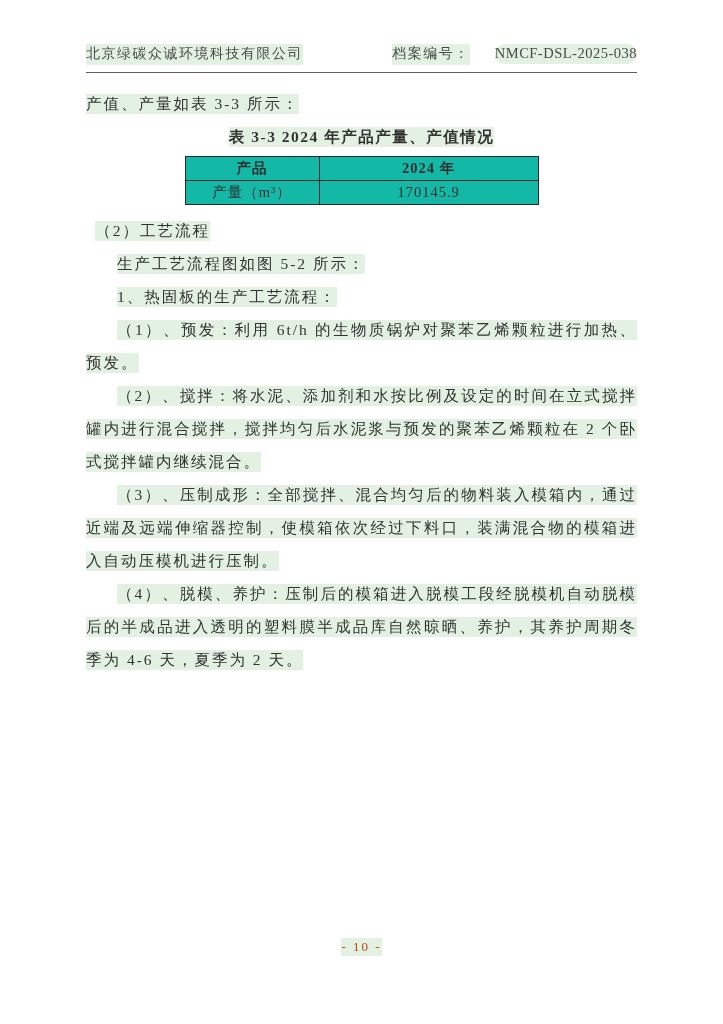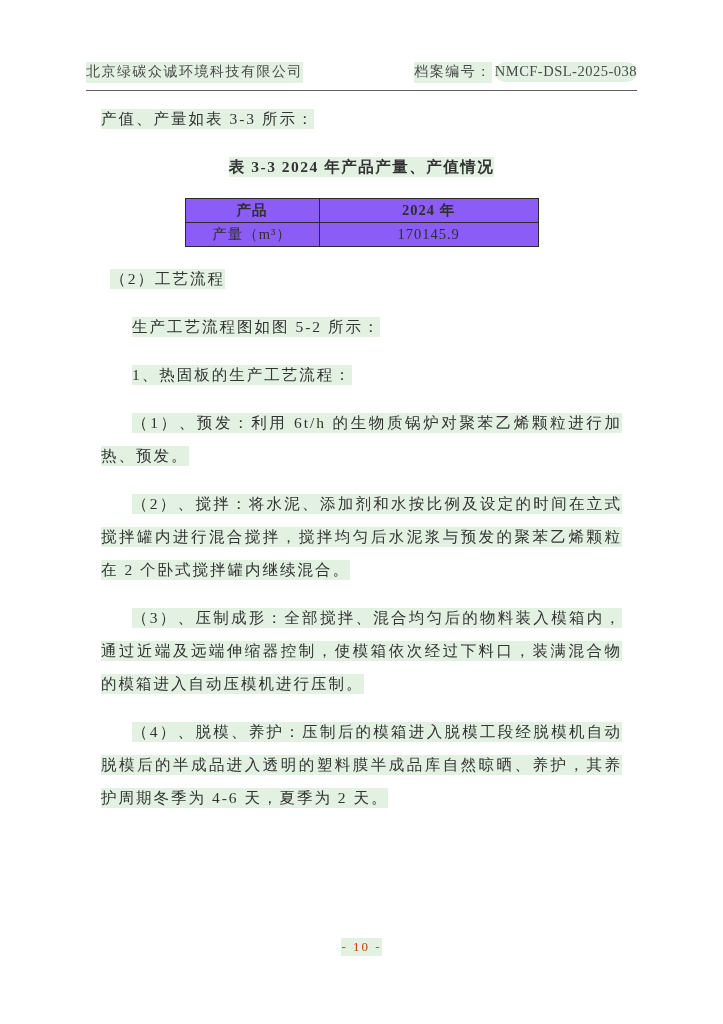--- a/index.html
+++ b/index.html
@@ -19,42 +19,41 @@
     right: 86px;
     top: 44px;
     display: flex;
     justify-content: space-between;
     align-items: baseline;
     font-size: 14px;
     letter-spacing: 1.5px;
     color: #4a4a4a;
     padding-bottom: 7px;
     border-bottom: 1.5px solid #5f5f5f;
-    margin-top: 18px;
   }
-  .header-right { display: flex; gap: 3px; align-items: baseline; justify-content: flex-end; }
+  .header-right { display: flex; gap: 25px; align-items: baseline; justify-content: flex-end; }
   .archive-number { letter-spacing: 0.5px; font-size: 14.5px; border-radius: 10px; }
   
   .content {
     position: absolute;
     left: 86px;
     width: 551px;
     top: 87px;
     font-size: 15.5px;
     line-height: 33px;
     letter-spacing: 2px;
     text-align: justify;
   }
   .hl {
     background: #e3f1e3;
     box-decoration-break: clone;
     -webkit-box-decoration-break: clone;
     padding: 1px 0 2px;
   }
-  p { margin: 15px; }
+  p { margin: 0; }
   .intro-line { text-indent: 0; }
   .table-title {
     text-align: center;
     font-weight: bold;
     letter-spacing: 1.5px;
     text-indent: 0;
   }
   
   table.prod {
     width: 354px;
@@ -64,21 +63,21 @@
     line-height: normal;
   }
   table.prod th, table.prod td {
     border: 1.6px solid #2a2a2a;
     height: 23px;
     text-align: center;
     vertical-align: middle;
     font-size: 14.5px;
     letter-spacing: 1px;
     padding: 0;
-    background: #8b5cf6;
+    background: #14b8a6;
     color: #2f2f2f;
   }
   table.prod th { font-weight: bold; }
   table.prod .col-product { width: 38%; }
   table.prod .col-year { width: 62%; }
   .section-heading { text-indent: 0.6em; }
   .para { text-indent: 2em; }
   
   .footer {
     position: absolute;

